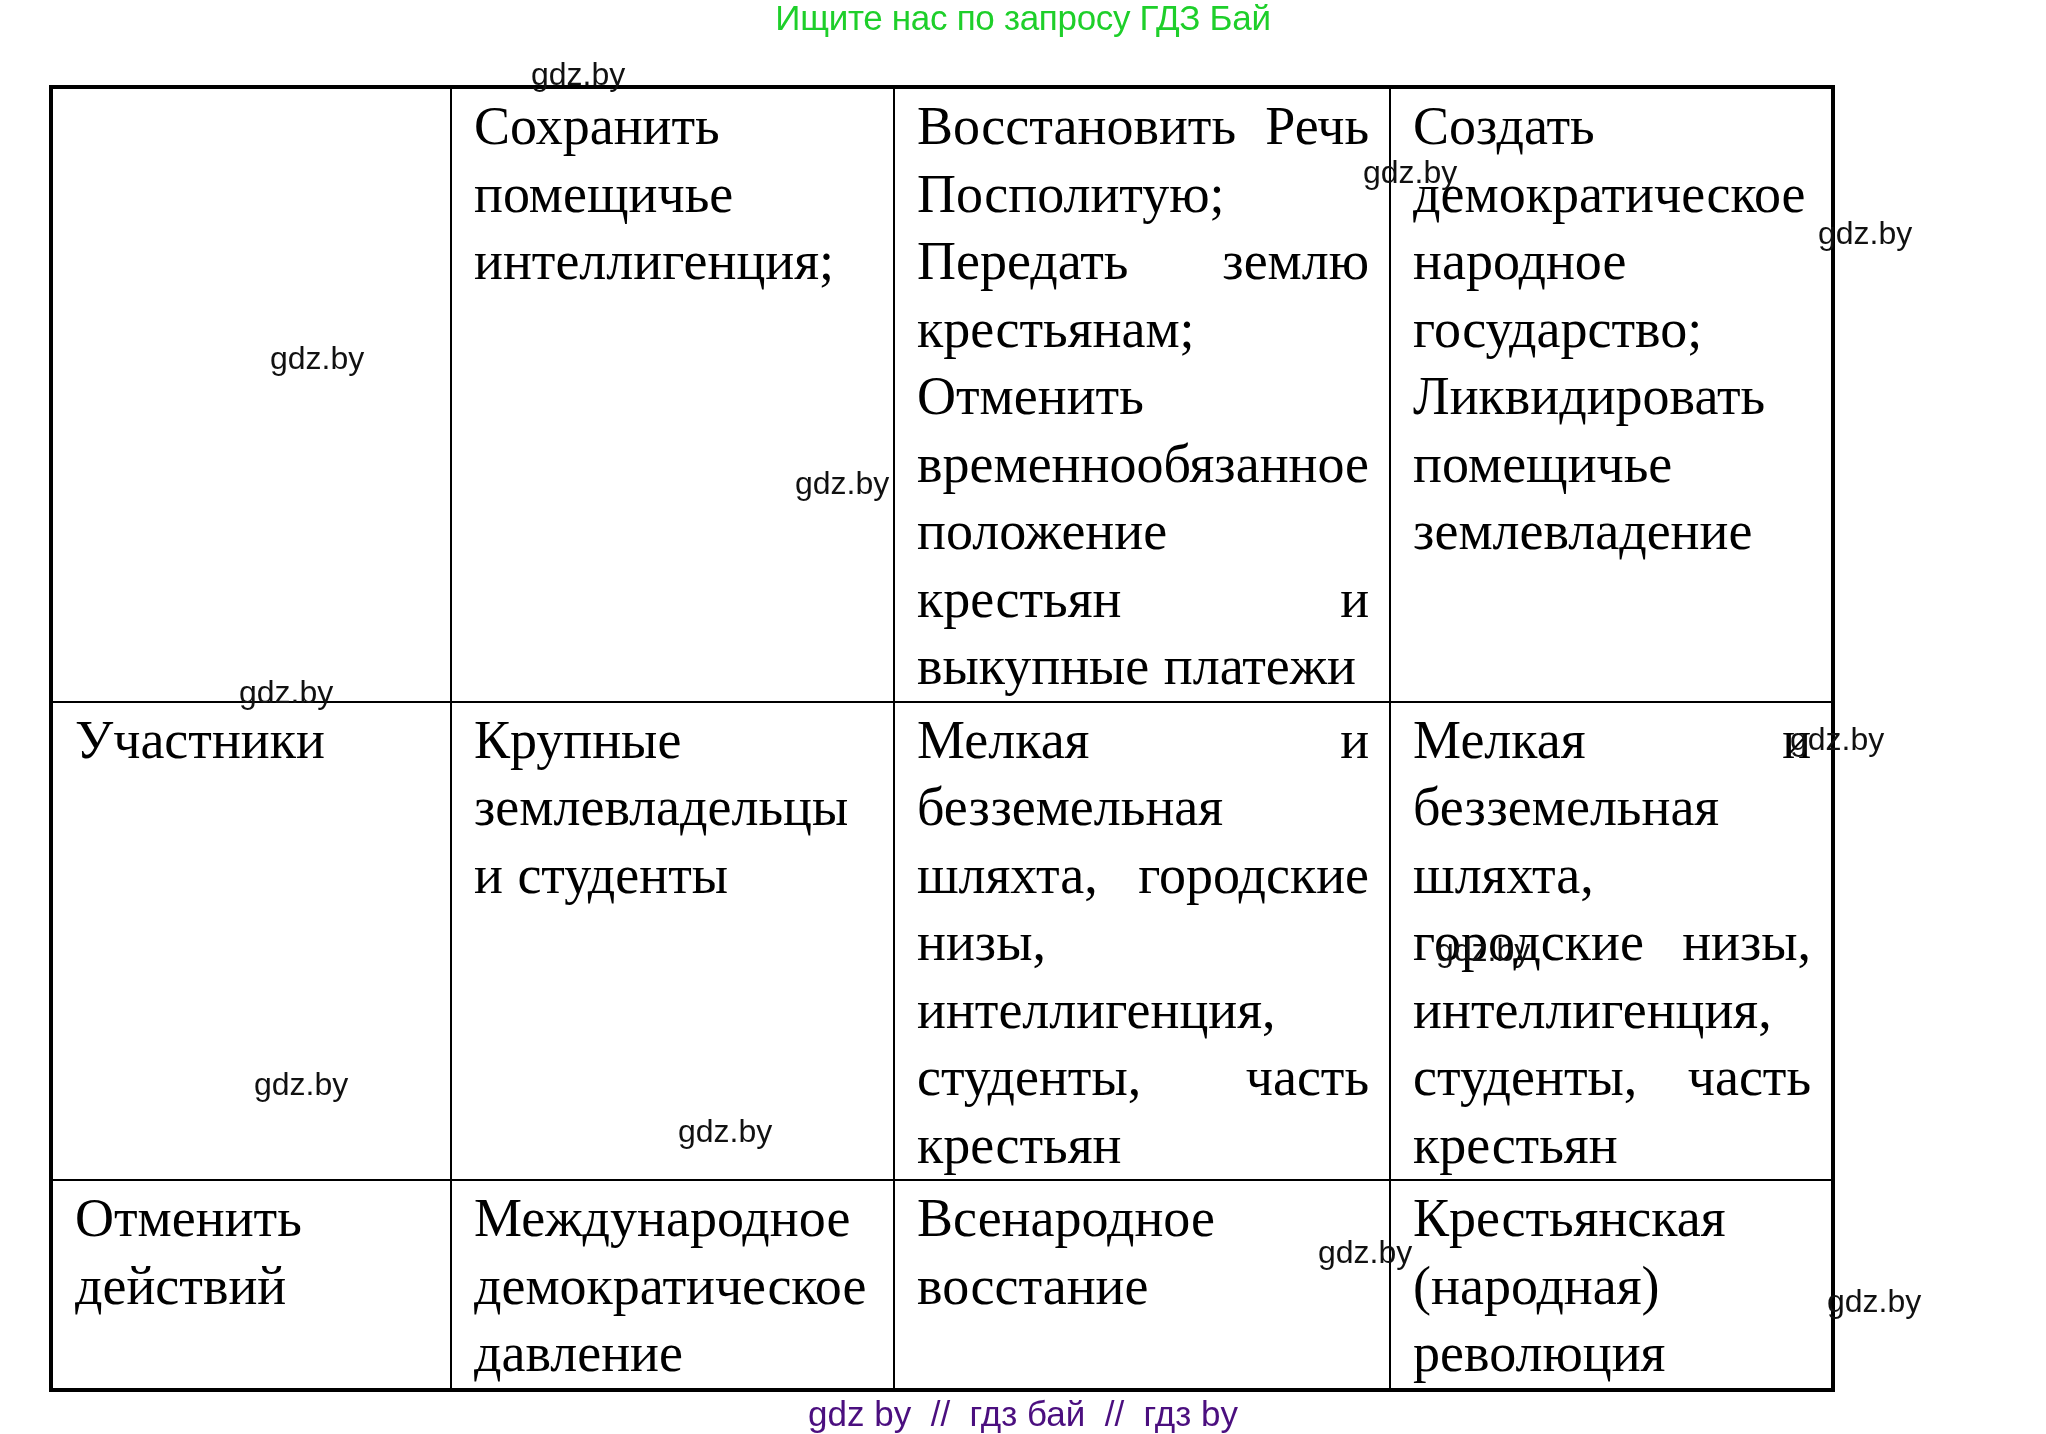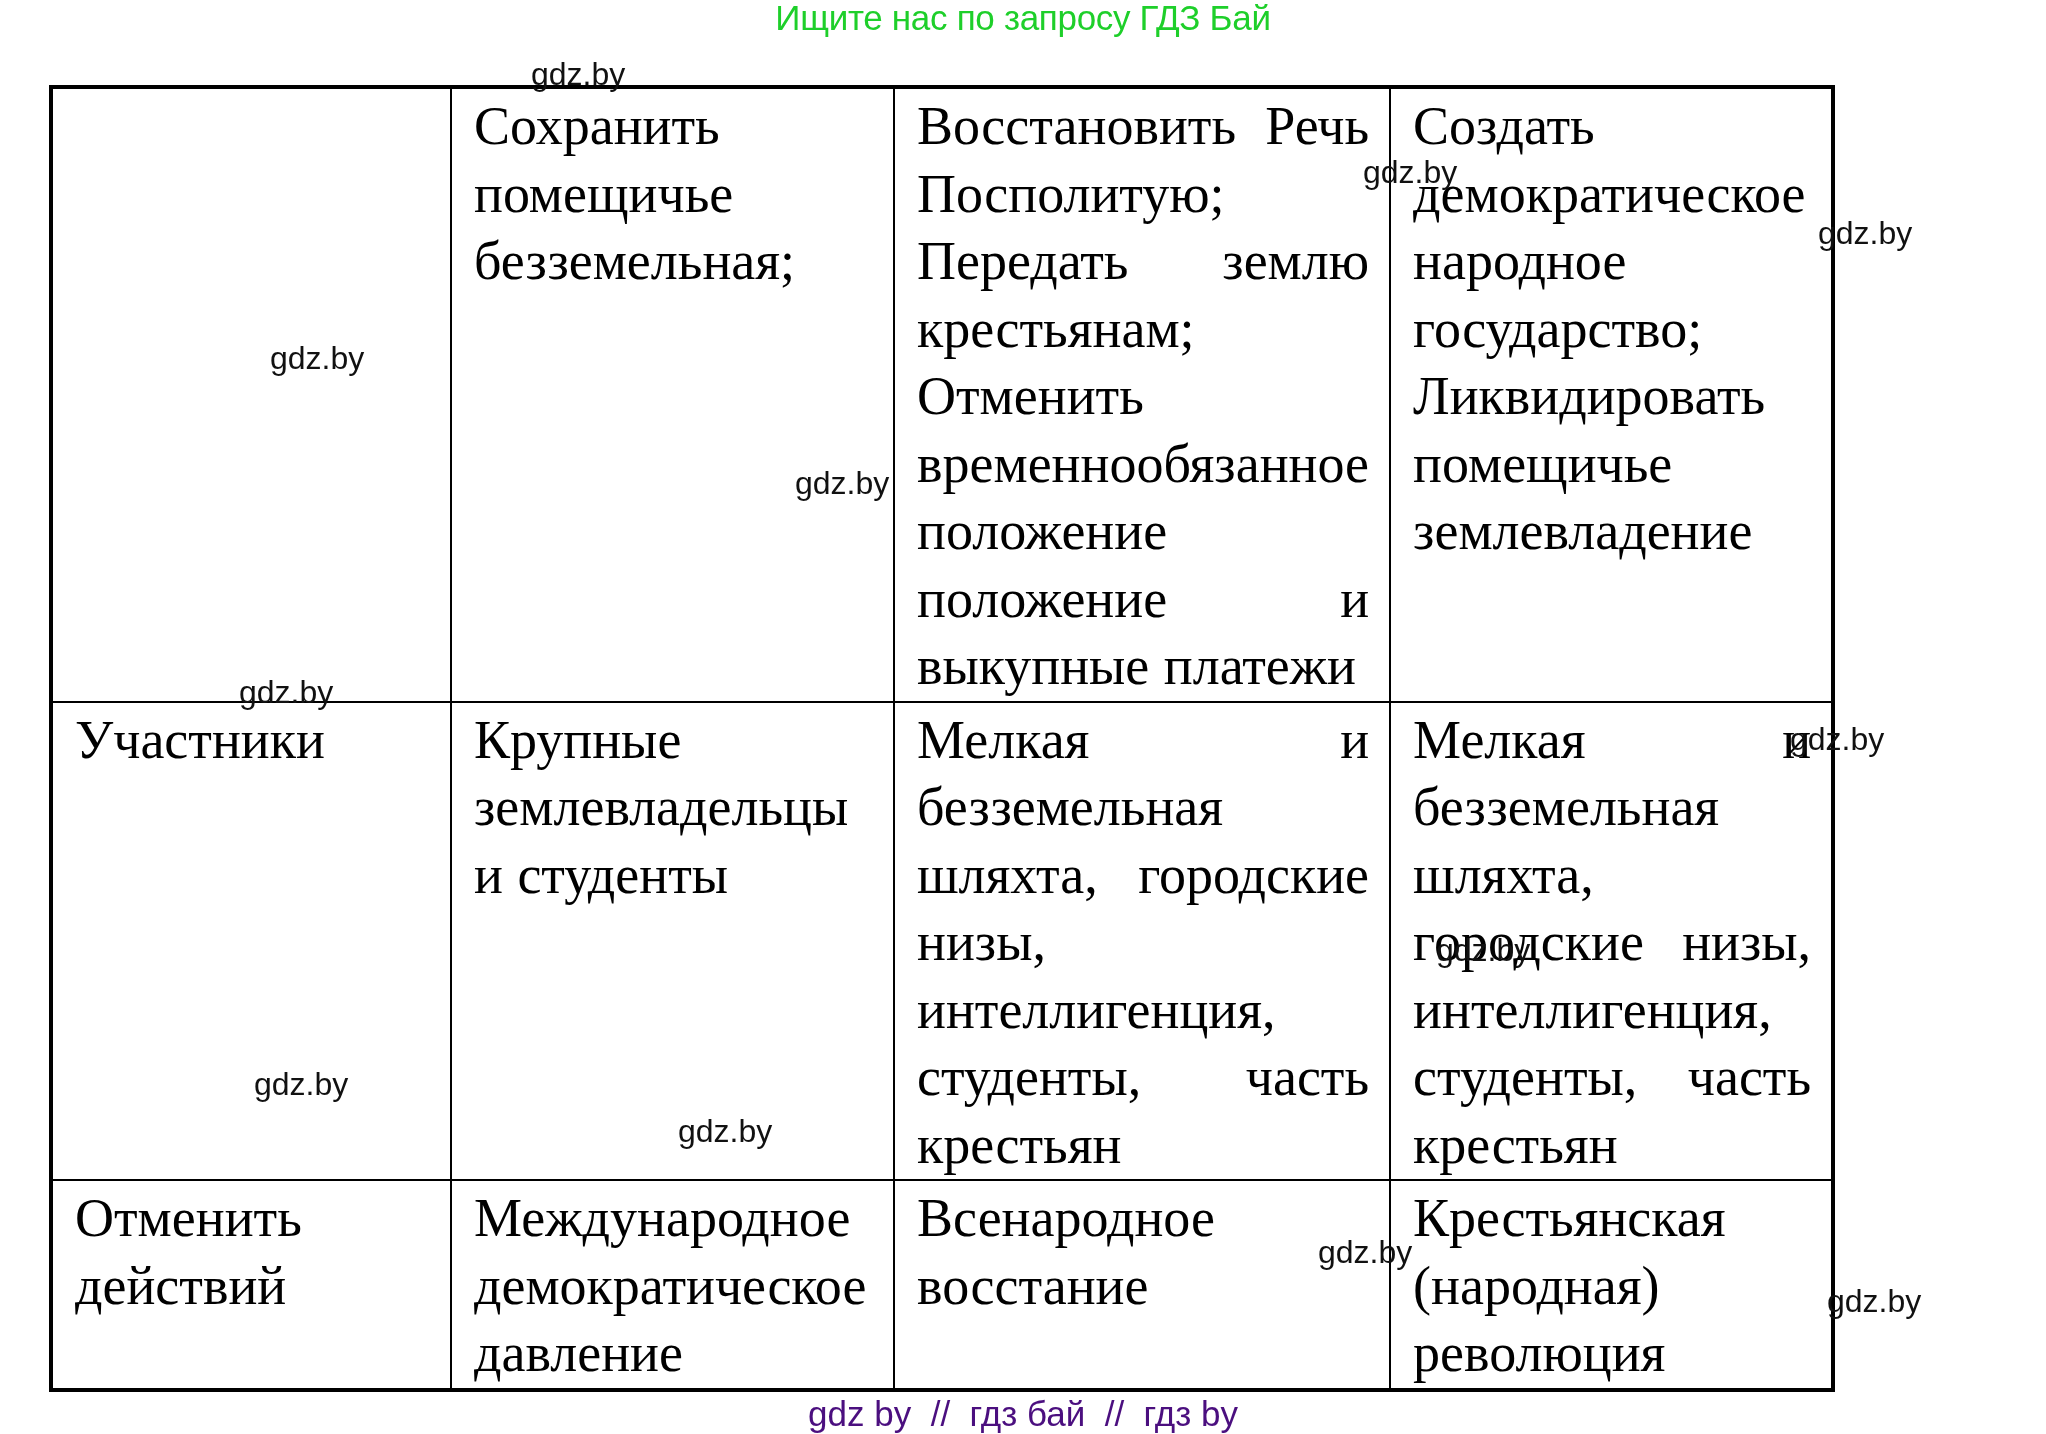--- a/index.html
+++ b/index.html
@@ -68,31 +68,31 @@
       <col class="col-1">
       <col class="col-2">
       <col class="col-3">
   </colgroup>
   <tbody>
     <tr class="row-goals">
       <td></td>
       <td>
           <span class="cell-line">Сохранить</span>
           <span class="cell-line">помещичье</span>
-          <span class="cell-line">безземельная;</span>
+          <span class="cell-line">интеллигенция;</span>
         </td>
       <td>
           <span class="cell-line spread">Восстановить Речь</span>
           <span class="cell-line">Посполитую;</span>
           <span class="cell-line spread">Передать землю</span>
           <span class="cell-line">крестьянам;</span>
           <span class="cell-line">Отменить</span>
           <span class="cell-line">временнообязанное</span>
           <span class="cell-line">положение</span>
-          <span class="cell-line spread">положение и</span>
+          <span class="cell-line spread">крестьян и</span>
           <span class="cell-line">выкупные платежи</span>
         </td>
       <td>
           <span class="cell-line">Создать</span>
           <span class="cell-line">демократическое</span>
           <span class="cell-line">народное</span>
           <span class="cell-line">государство;</span>
           <span class="cell-line">Ликвидировать</span>
           <span class="cell-line">помещичье</span>
           <span class="cell-line">землевладение</span>

